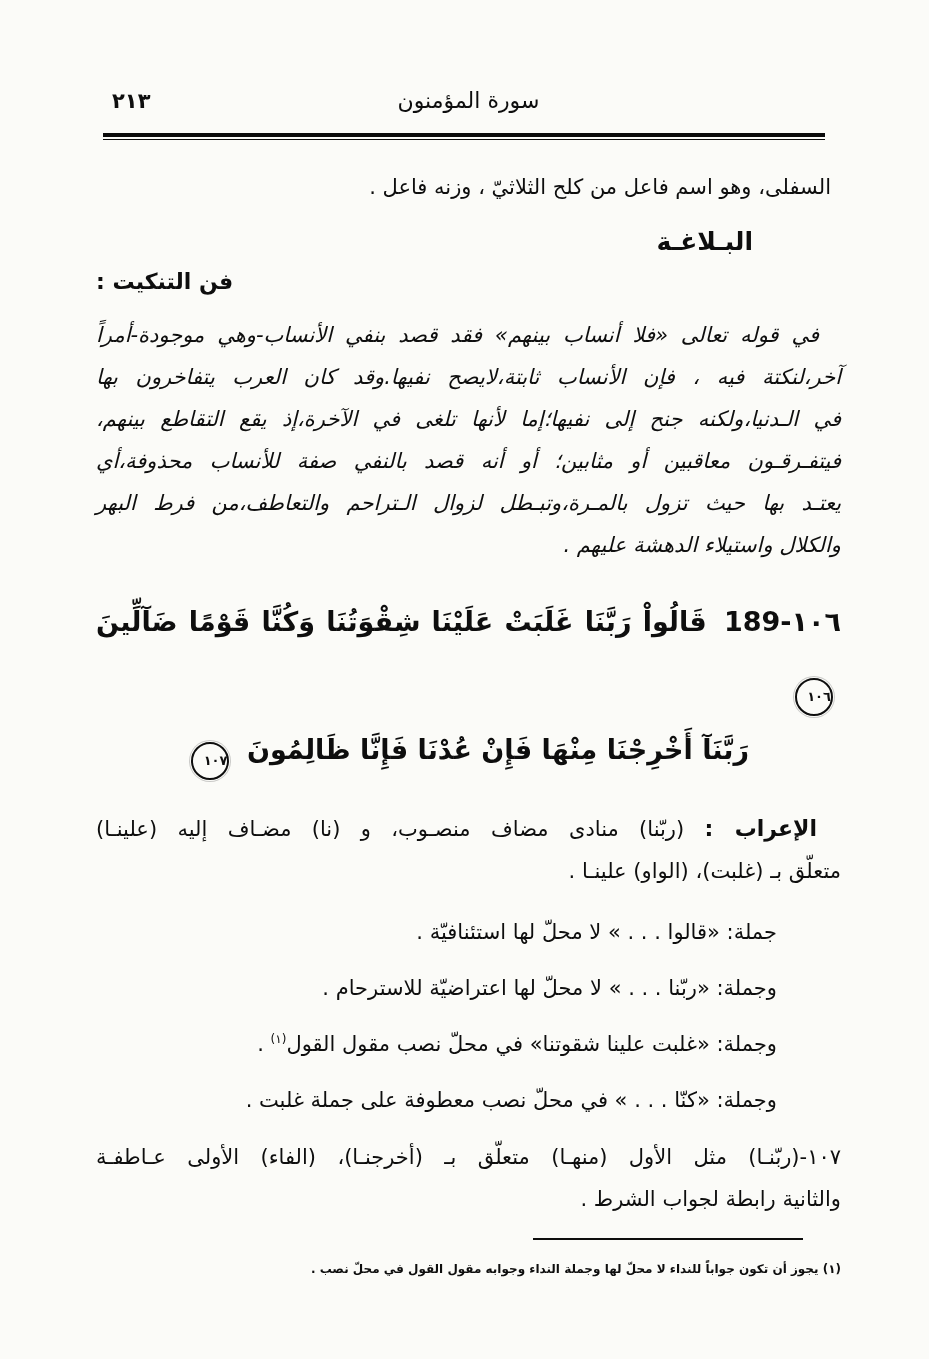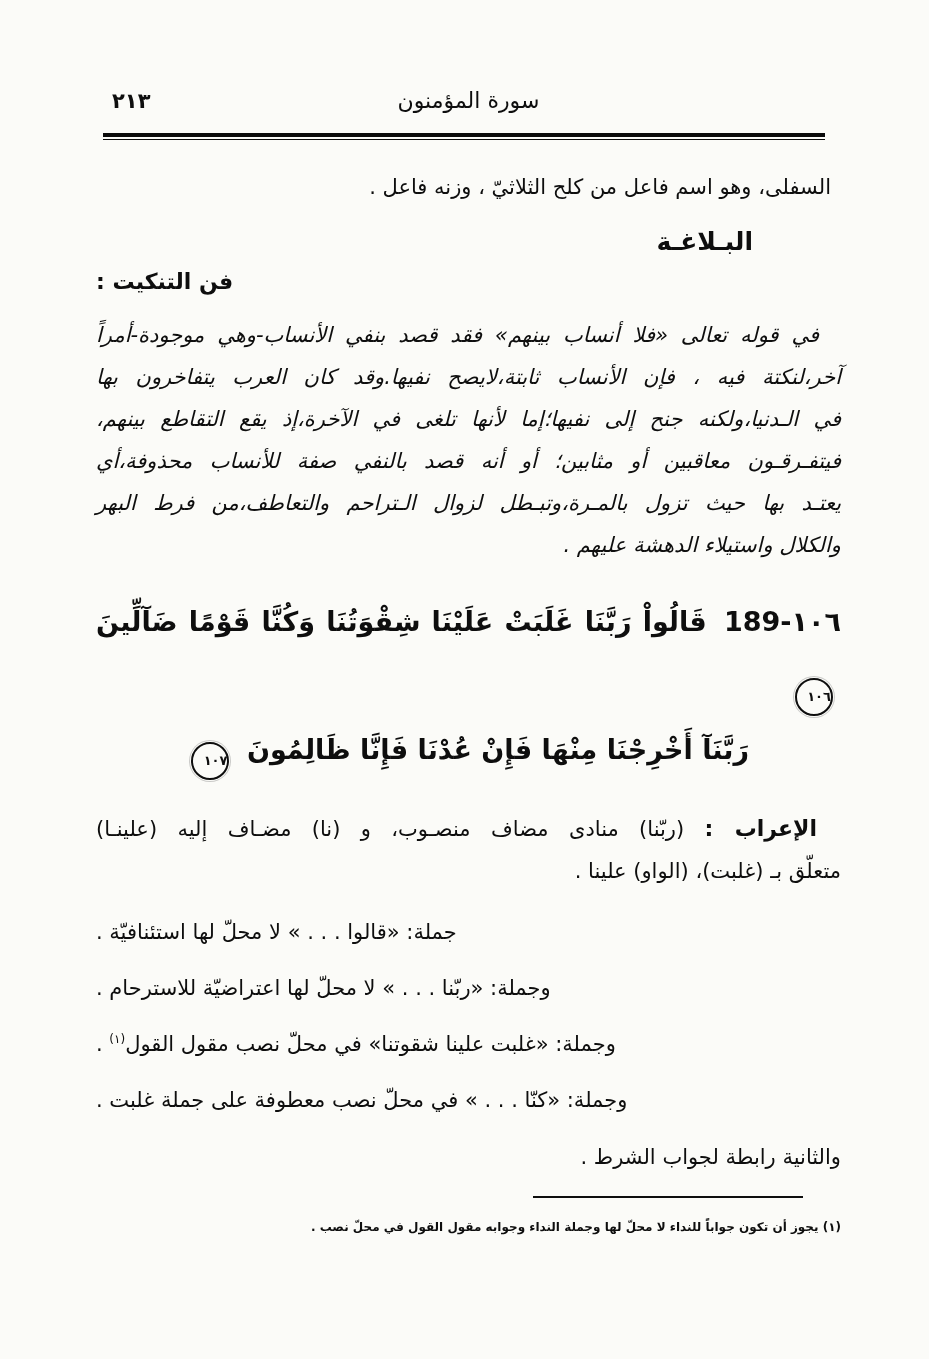--- a/index.html
+++ b/index.html
@@ -122,21 +122,21 @@
     font-weight: bold;
     font-size: 22px;
   }
   .irab-line1 { text-indent: 24px; }
   
   .jumal { margin-top: 20px; }
   .jumal-line {
     font-size: 21px;
     line-height: 40px;
     margin-bottom: 16px;
-    text-align: left;
+    text-align: right;
     padding-right: 64px;
   }
   .jumal-line sup {
     font-size: 12px;
     line-height: 0;
   }
   
   .entry107 { margin-top: 12px; }
   
   .footnote-rule {
@@ -194,38 +194,39 @@
           <span>١٠٧</span>
         </span>
     </div>
   </div>
 
   <div class="irab">
     <div class="tline just irab-line1">
       <span class="irab-label">الإعراب :</span>
       <span>(ربّنا) منادى مضاف منصـوب، و (نا) مضـاف إليه (علينـا)</span>
     </div>
-    <div class="tline endline">متعلّق بـ (غلبت)، (الواو) علينا .</div>
+    <div class="tline endline">متعلّق بـ (غلبت)، (الواو) علينـا .</div>
   </div>
 
   <div class="jumal">
     <div class="jumal-line">
       <span>جملة: «قالوا . . . » لا محلّ لها استئنافيّة .</span><sup></sup><span></span>
     </div>
     <div class="jumal-line">
       <span>وجملة: «ربّنا . . . » لا محلّ لها اعتراضيّة للاسترحام .</span><sup></sup><span></span>
     </div>
     <div class="jumal-line">
       <span>وجملة: «غلبت علينا شقوتنا» في محلّ نصب مقول القول</span><sup>(١)</sup><span> .</span>
     </div>
     <div class="jumal-line">
       <span>وجملة: «كنّا . . . » في محلّ نصب معطوفة على جملة غلبت .</span><sup></sup><span></span>
     </div>
   </div>
 
   <div class="entry107">
+    <div class="tline just">١٠٧-(ربّنـا) مثل الأول (منهـا) متعلّق بـ (أخرجنـا)، (الفاء) الأولى عـاطفـة</div>
     <div class="tline endline">والثانية رابطة لجواب الشرط .</div>
   </div>
 
   <div class="footnote-rule"></div>
   <div class="footnote-text">(١) يجوز أن تكون جواباً للنداء لا محلّ لها وجملة النداء وجوابه مقول القول في محلّ نصب .</div>
 
 </div>
 
 </body></html>

